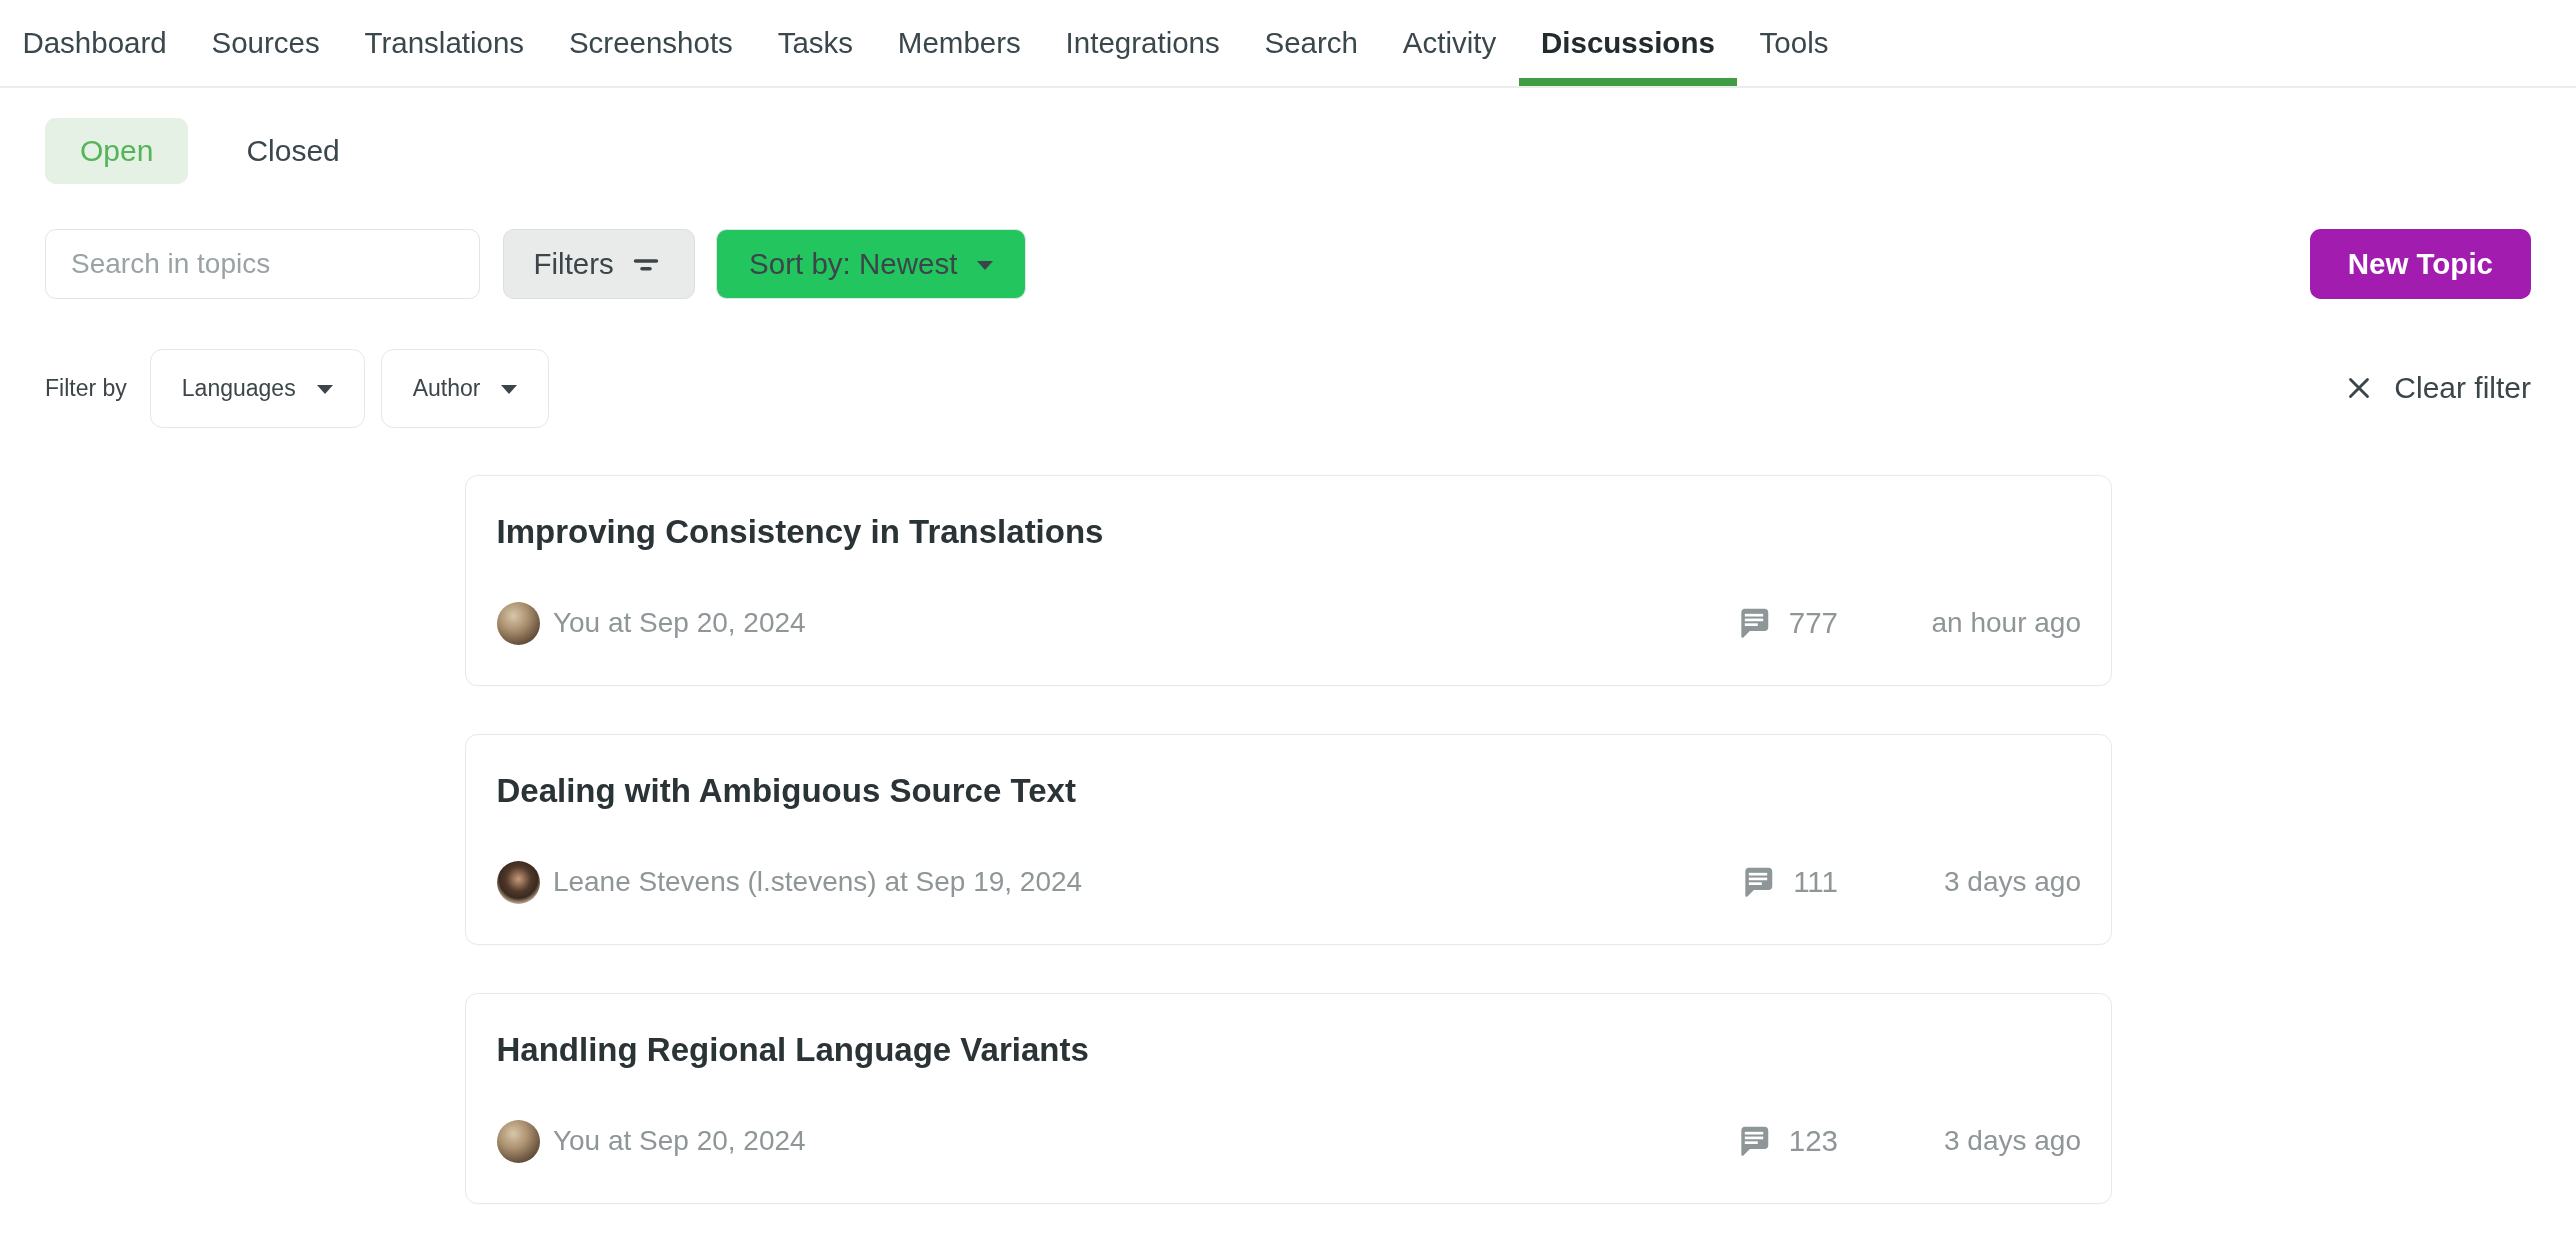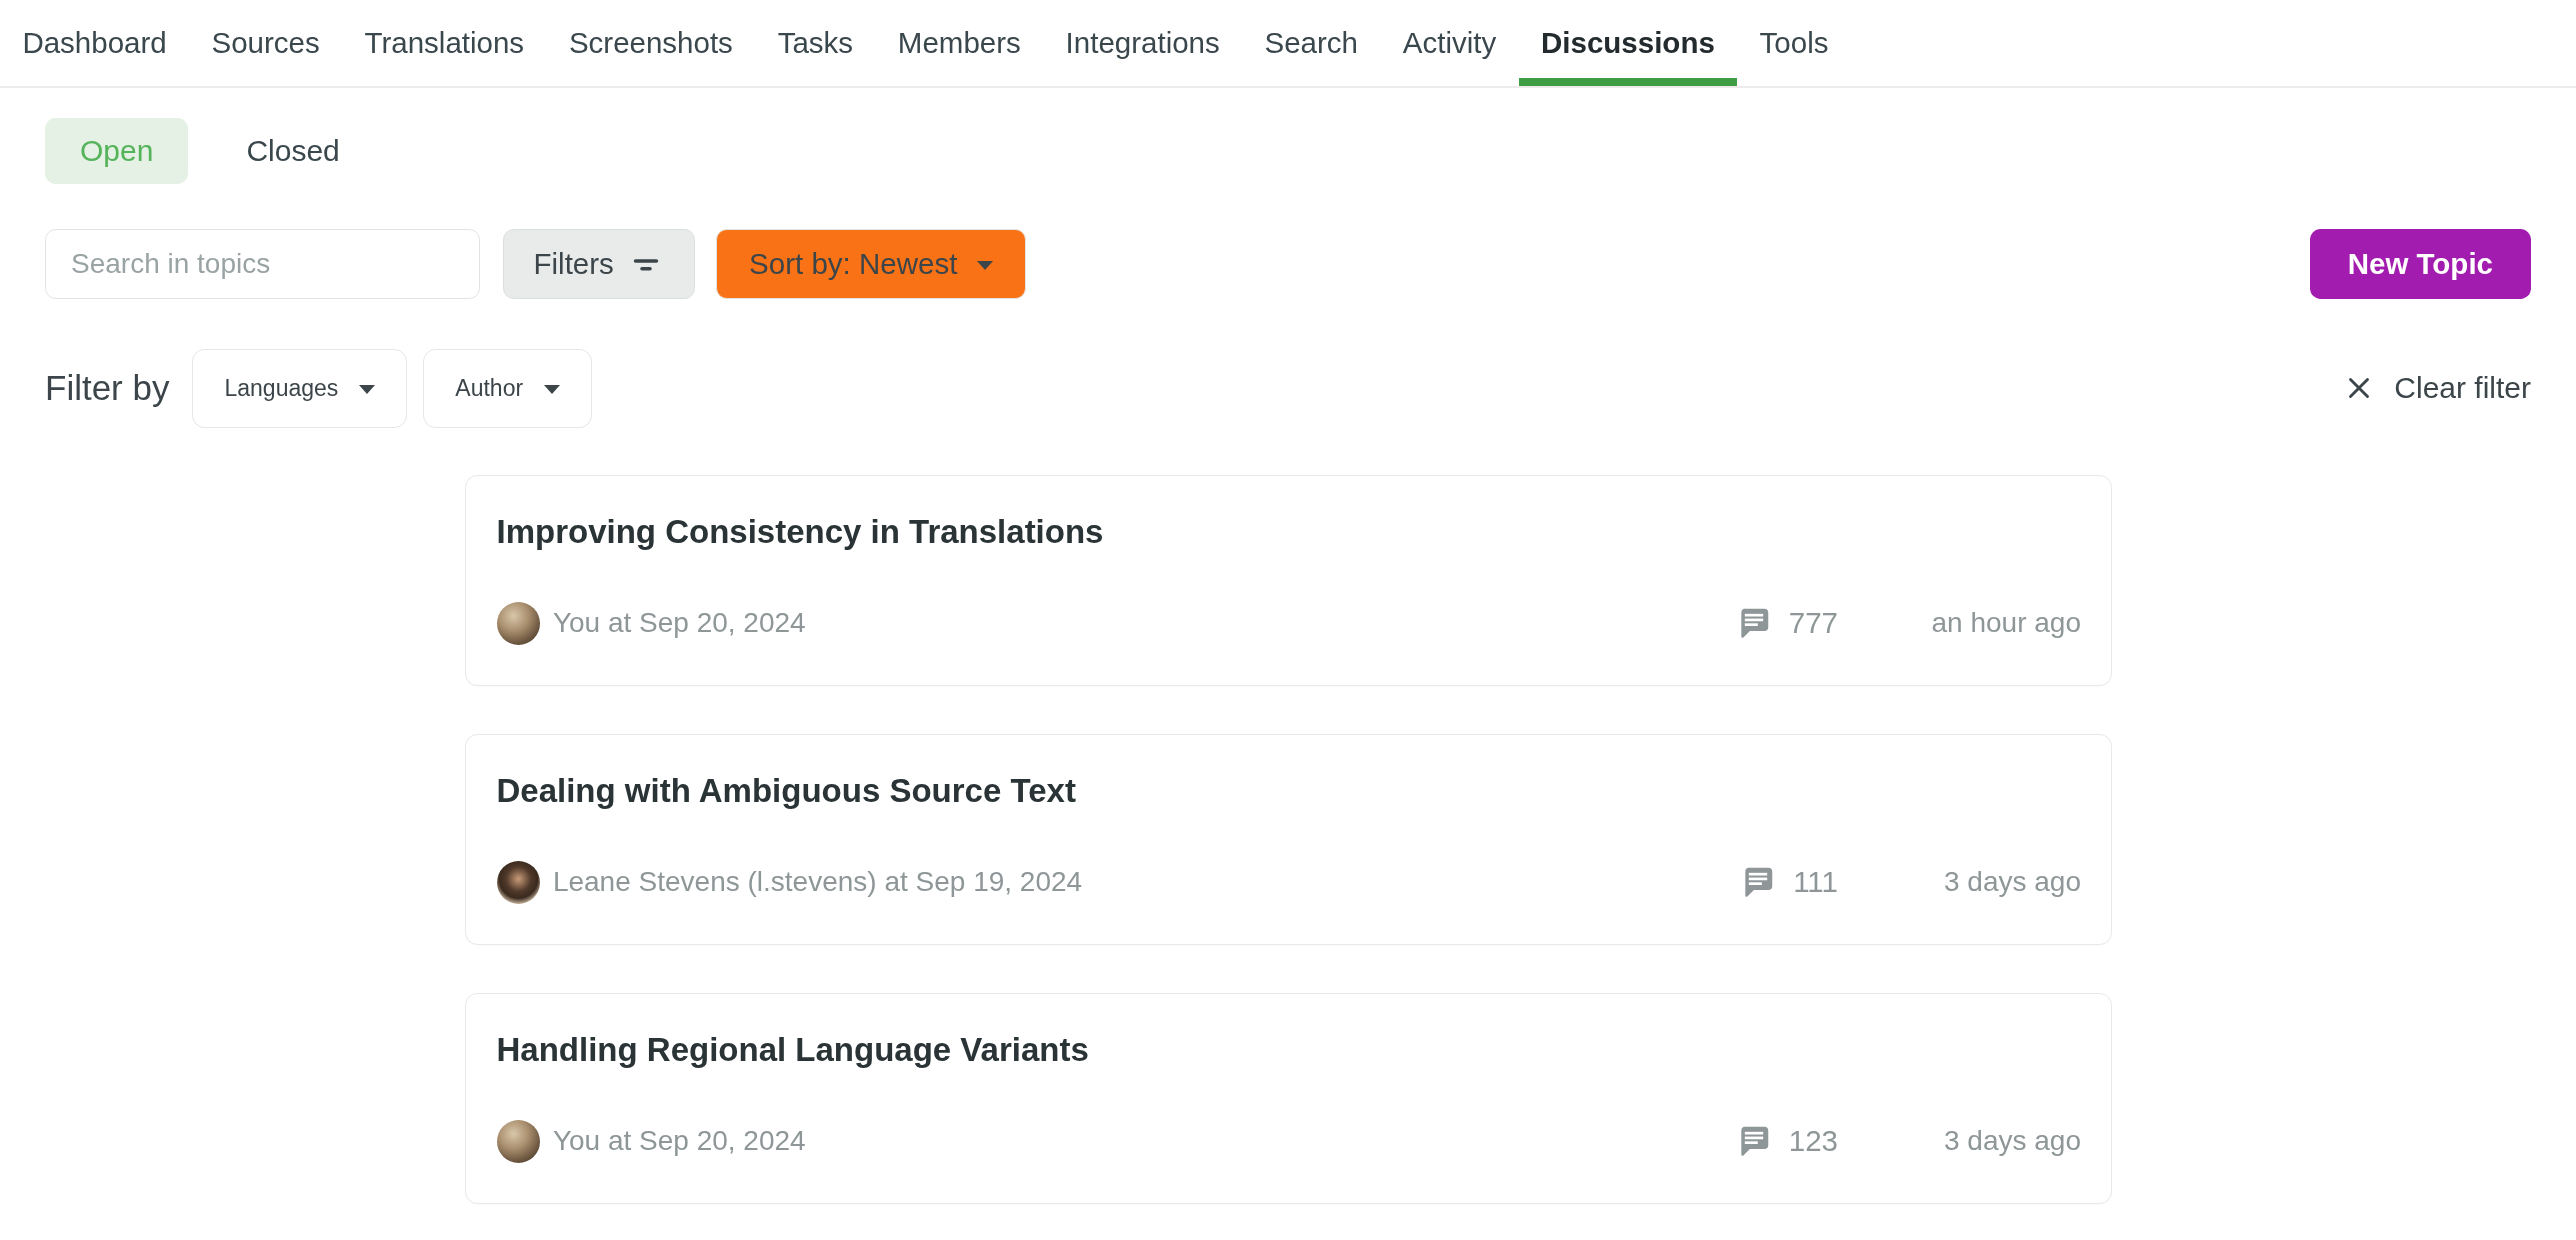--- a/index.html
+++ b/index.html
@@ -81,21 +81,21 @@
   .filters-btn {
     margin-left: 23px;
     padding: 0 29.5px;
     background: #e9ebeb;
     border: 1.8px solid #dadedd;
     color: #3c4549;
   }
   .sort-btn {
     margin-left: 21.5px;
     padding: 0 32px;
-    background: #f97316;
+    background: #22c55e;
     border: 1.8px solid #e0e4e4;
     color: #3c4549;
     gap: 19.7px;
   }
   .caret-down {
     width: 0; height: 0;
     border-left: 8px solid transparent;
     border-right: 8px solid transparent;
     border-top: 9.8px solid #3c4549;
     margin-top: 3.6px;
@@ -108,21 +108,21 @@
     font-weight: 700;
     border: none;
   }
 
   .filter-row {
     display: flex;
     align-items: center;
     margin-top: 50px;
     height: 79px;
   }
-  .filter-by-label { font-size: 35px; color: #3c4549; margin-right: 23px; }
+  .filter-by-label { font-size: 23px; color: #3c4549; margin-right: 23px; }
   .filter-pill {
     display: flex;
     align-items: center;
     gap: 21px;
     height: 79px;
     padding: 0 31px;
     border: 1.8px solid #e4e7e7;
     border-radius: 12.5px;
     font-size: 23px;
     color: #3c4549;

